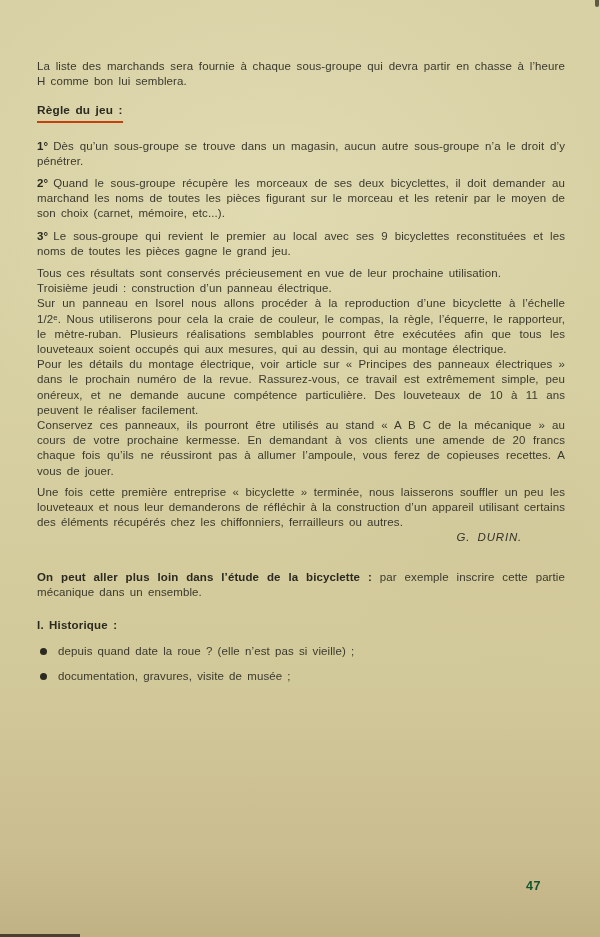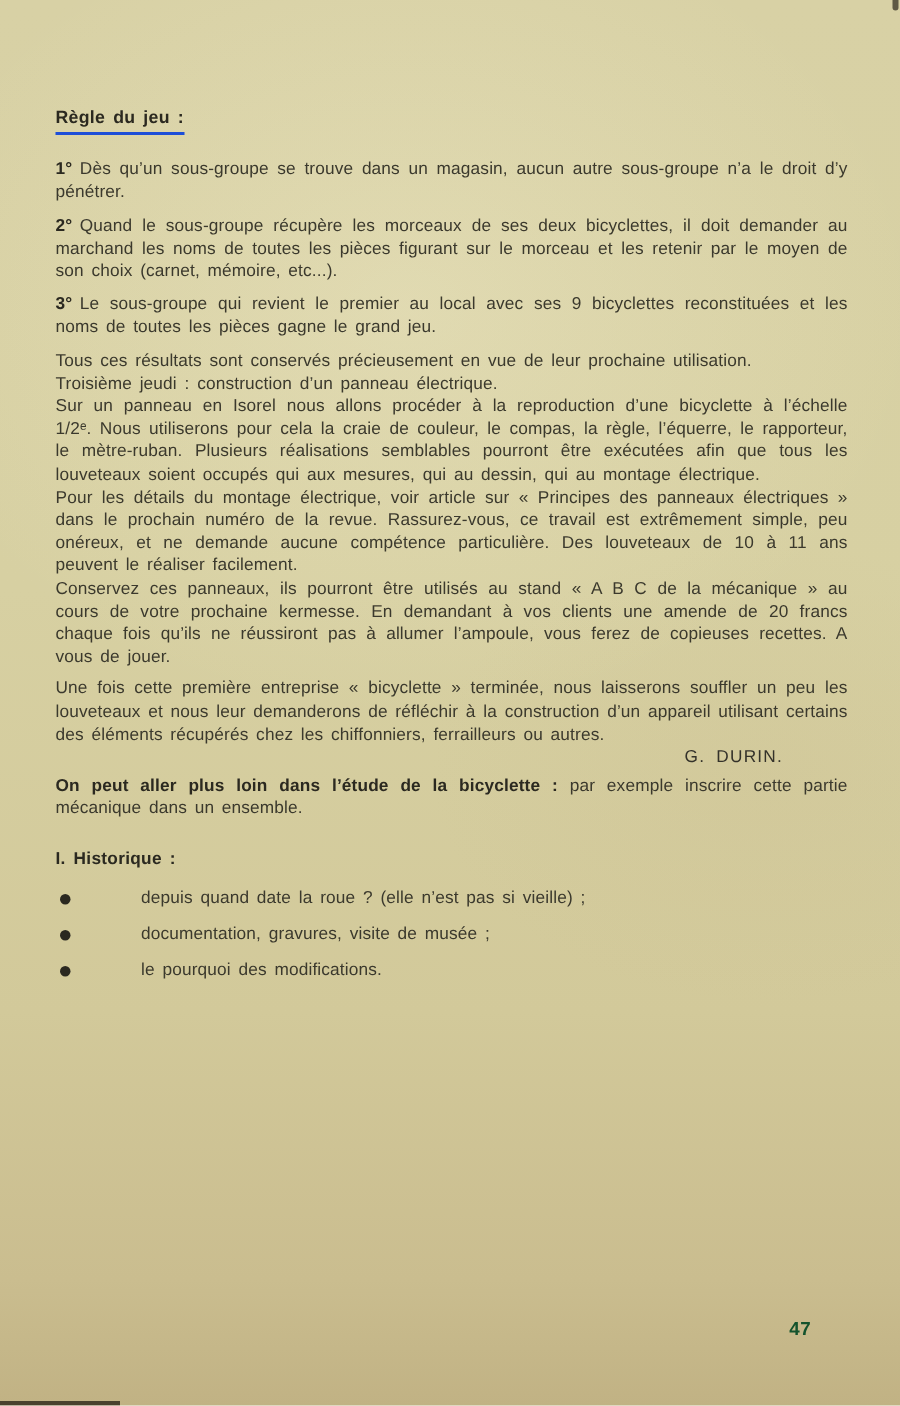--- a/index.html
+++ b/index.html
@@ -27,47 +27,48 @@
   p { margin: 0; }
   .para2 { margin-top: 2px; }
 
   .rules-heading-wrap { margin-top: 14px; }
   .rules-heading {
     display: inline-block;
     font-weight: bold;
     color: #2b2920;
     font-size: 11.8px;
     letter-spacing: 0.2px;
-    border-bottom: 2px solid #1d4ed8;
+    border-bottom: 2px solid #c2410c;
     padding-bottom: 2px;
   }
   .rules { margin-top: 16px; }
   .rule { margin-bottom: 7px; }
   .rule-num { font-weight: bold; color: #2b2920; padding-right: 5px; }
 
   .bodytext { margin-top: 6px; }
   .closing { margin-top: 6px; }
   .sig {
     text-align: right;
     padding-right: 43px;
     letter-spacing: 0.8px;
     word-spacing: 0.3em;
     color: #34322a;
+    font-style: italic;
   }
-  .lead { margin-top: 4px; }
+  .lead { margin-top: 24px; }
   .lead strong { color: #2b2920; }
 
   .hist-heading {
     margin-top: 18px;
     font-weight: bold;
     color: #2b2920;
     letter-spacing: 0.2px;
   }
   .bullets { margin-top: 11px; }
-  .bullet-row { display: flex; align-items: flex-start; margin-bottom: 9px; text-align: left; gap: 36px; }
+  .bullet-row { display: flex; align-items: flex-start; margin-bottom: 9px; text-align: left; }
   .bullet-dot {
     width: 7px; height: 7px; border-radius: 50%;
     background: #2b2920;
     margin: 4px 11px 0 3px;
     flex: none;
   }
 
   .pagenum {
     position: absolute;
     right: 59px; bottom: 44px;
@@ -90,20 +91,21 @@
     width: 80px; height: 3px;
     background: #2a2418;
     opacity: 0.8;
   }
 </style>
 </head>
 <body>
 
 <div class="doc">
 
+  <p class="para2">La liste des marchands sera fournie à chaque sous-groupe qui devra partir en chasse à l’heure H comme bon lui semblera.</p>
 
   <div class="rules-heading-wrap">
     <span class="rules-heading">Règle du jeu :</span>
   </div>
 
   <div class="rules">
     <p class="rule"><span class="rule-num">1°</span><span>Dès qu’un sous-groupe se trouve dans un magasin, aucun autre sous-groupe n’a le droit d’y pénétrer.</span></p>
     <p class="rule"><span class="rule-num">2°</span><span>Quand le sous-groupe récupère les morceaux de ses deux bicyclettes, il doit demander au marchand les noms de toutes les pièces figurant sur le morceau et les retenir par le moyen de son choix (carnet, mémoire, etc...).</span></p>
     <p class="rule"><span class="rule-num">3°</span><span>Le sous-groupe qui revient le premier au local avec ses 9 bicyclettes reconstituées et les noms de toutes les pièces gagne le grand jeu.</span></p>
   </div>
@@ -127,24 +129,20 @@
 
   <div class="bullets">
     <div class="bullet-row">
       <span class="bullet-dot"></span>
       <span>depuis quand date la roue ? (elle n’est pas si vieille) ;</span>
     </div>
     <div class="bullet-row">
       <span class="bullet-dot"></span>
       <span>documentation, gravures, visite de musée ;</span>
     </div>
-    <div class="bullet-row">
-      <span class="bullet-dot"></span>
-      <span>le pourquoi des modifications.</span>
-    </div>
   </div>
 
 </div>
 
 <div class="pagenum">47</div>
 
 <div class="speck-top-right"></div>
 <div class="strip-bottom-left"></div>
 
 </body></html>

